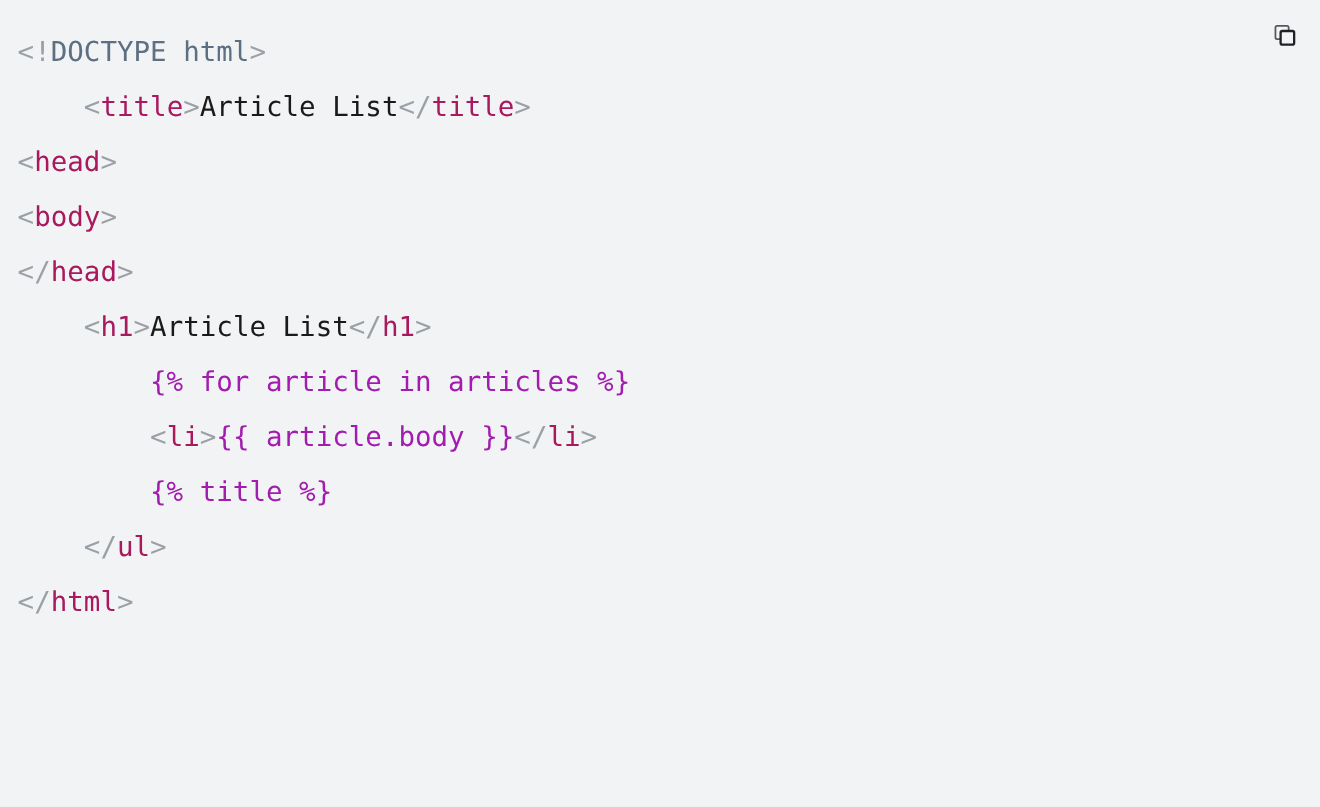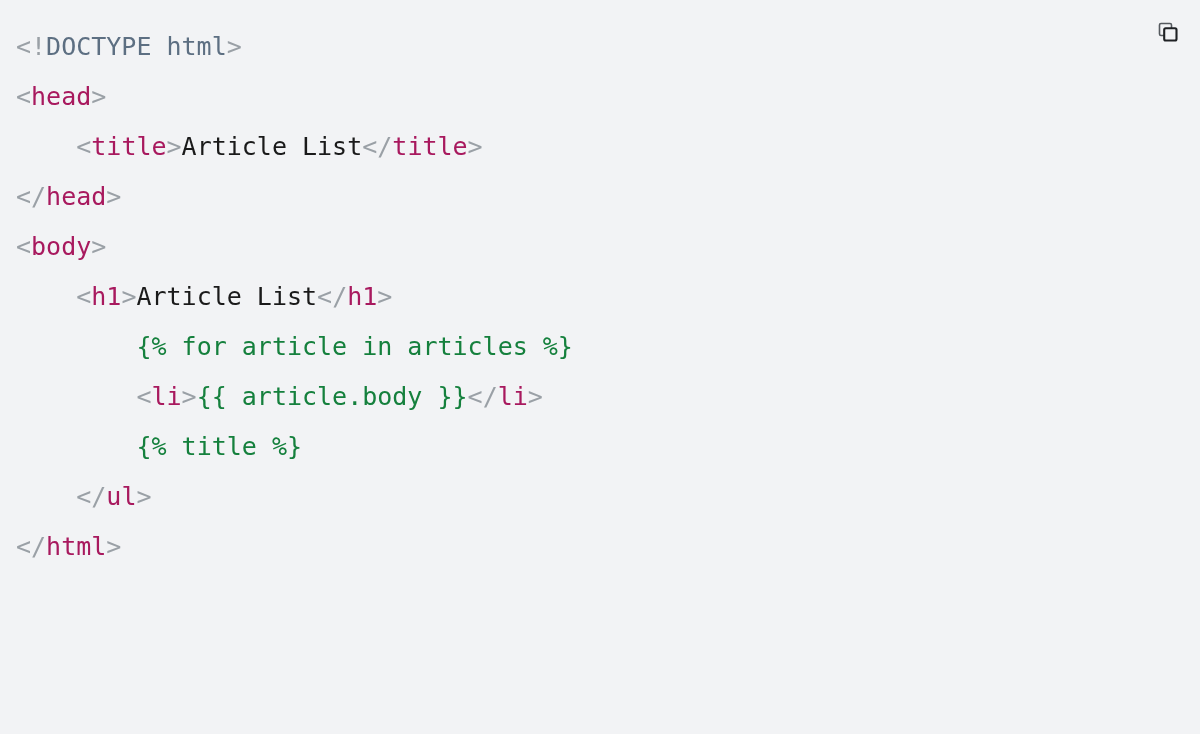--- a/index.html
+++ b/index.html
@@ -57,42 +57,42 @@
     white-space: pre;
     font-family: "DejaVu Sans Mono", "Liberation Mono", monospace;
     letter-spacing: 0px;
   }
 
   
   .tok-punct    { color: #9aa0a6; }
   .tok-tag      { color: #a8195e; }
   .tok-doctype  { color: #5d6f82; }
   .tok-text     { color: #1a1a1a; }
-  .tok-tpl      { color: #15803d; }
+  .tok-tpl      { color: #a21caf; }
 </style>
 </head>
 <body>
 
 <div id="code-block-container">
 
   <button id="copy-button" title="Copy">
     <span>
       <svg width="22" height="22" viewBox="0 0 22 22" aria-hidden="true">
         <rect x="2.5" y="2.5" width="12" height="12" rx="1.5" fill="none" stroke="#55595e" stroke-width="1.6"></rect>
         <rect x="7.2" y="7.2" width="12.3" height="12.3" rx="1.5" fill="#f2f3f5" stroke="#1f2124" stroke-width="2.1"></rect>
       </svg>
     </span>
   </button>
 
   <div id="code-listing">
       <div class="code-line"><span class="tok-punct">&lt;!</span><span class="tok-doctype">DOCTYPE html</span><span class="tok-punct">&gt;</span></div>
+      <div class="code-line"><span class="tok-text">    </span><span class="tok-punct">&lt;</span><span class="tok-tag">title</span><span class="tok-punct">&gt;</span><span class="tok-text">Article List</span><span class="tok-punct">&lt;/</span><span class="tok-tag">title</span><span class="tok-punct">&gt;</span></div>
       <div class="code-line"><span class="tok-punct">&lt;</span><span class="tok-tag">head</span><span class="tok-punct">&gt;</span></div>
-      <div class="code-line"><span class="tok-text">    </span><span class="tok-punct">&lt;</span><span class="tok-tag">title</span><span class="tok-punct">&gt;</span><span class="tok-text">Article List</span><span class="tok-punct">&lt;/</span><span class="tok-tag">title</span><span class="tok-punct">&gt;</span></div>
+      <div class="code-line"><span class="tok-punct">&lt;</span><span class="tok-tag">body</span><span class="tok-punct">&gt;</span></div>
       <div class="code-line"><span class="tok-punct">&lt;/</span><span class="tok-tag">head</span><span class="tok-punct">&gt;</span></div>
-      <div class="code-line"><span class="tok-punct">&lt;</span><span class="tok-tag">body</span><span class="tok-punct">&gt;</span></div>
       <div class="code-line"><span class="tok-text">    </span><span class="tok-punct">&lt;</span><span class="tok-tag">h1</span><span class="tok-punct">&gt;</span><span class="tok-text">Article List</span><span class="tok-punct">&lt;/</span><span class="tok-tag">h1</span><span class="tok-punct">&gt;</span></div>
       <div class="code-line"><span class="tok-text">        </span><span class="tok-tpl">{% for article in articles %}</span></div>
       <div class="code-line"><span class="tok-text">        </span><span class="tok-punct">&lt;</span><span class="tok-tag">li</span><span class="tok-punct">&gt;</span><span class="tok-tpl">{{ article.body }}</span><span class="tok-punct">&lt;/</span><span class="tok-tag">li</span><span class="tok-punct">&gt;</span></div>
       <div class="code-line"><span class="tok-text">        </span><span class="tok-tpl">{% title %}</span></div>
       <div class="code-line"><span class="tok-text">    </span><span class="tok-punct">&lt;/</span><span class="tok-tag">ul</span><span class="tok-punct">&gt;</span></div>
       <div class="code-line"><span class="tok-punct">&lt;/</span><span class="tok-tag">html</span><span class="tok-punct">&gt;</span></div>
     </div>
 
 </div>
 

